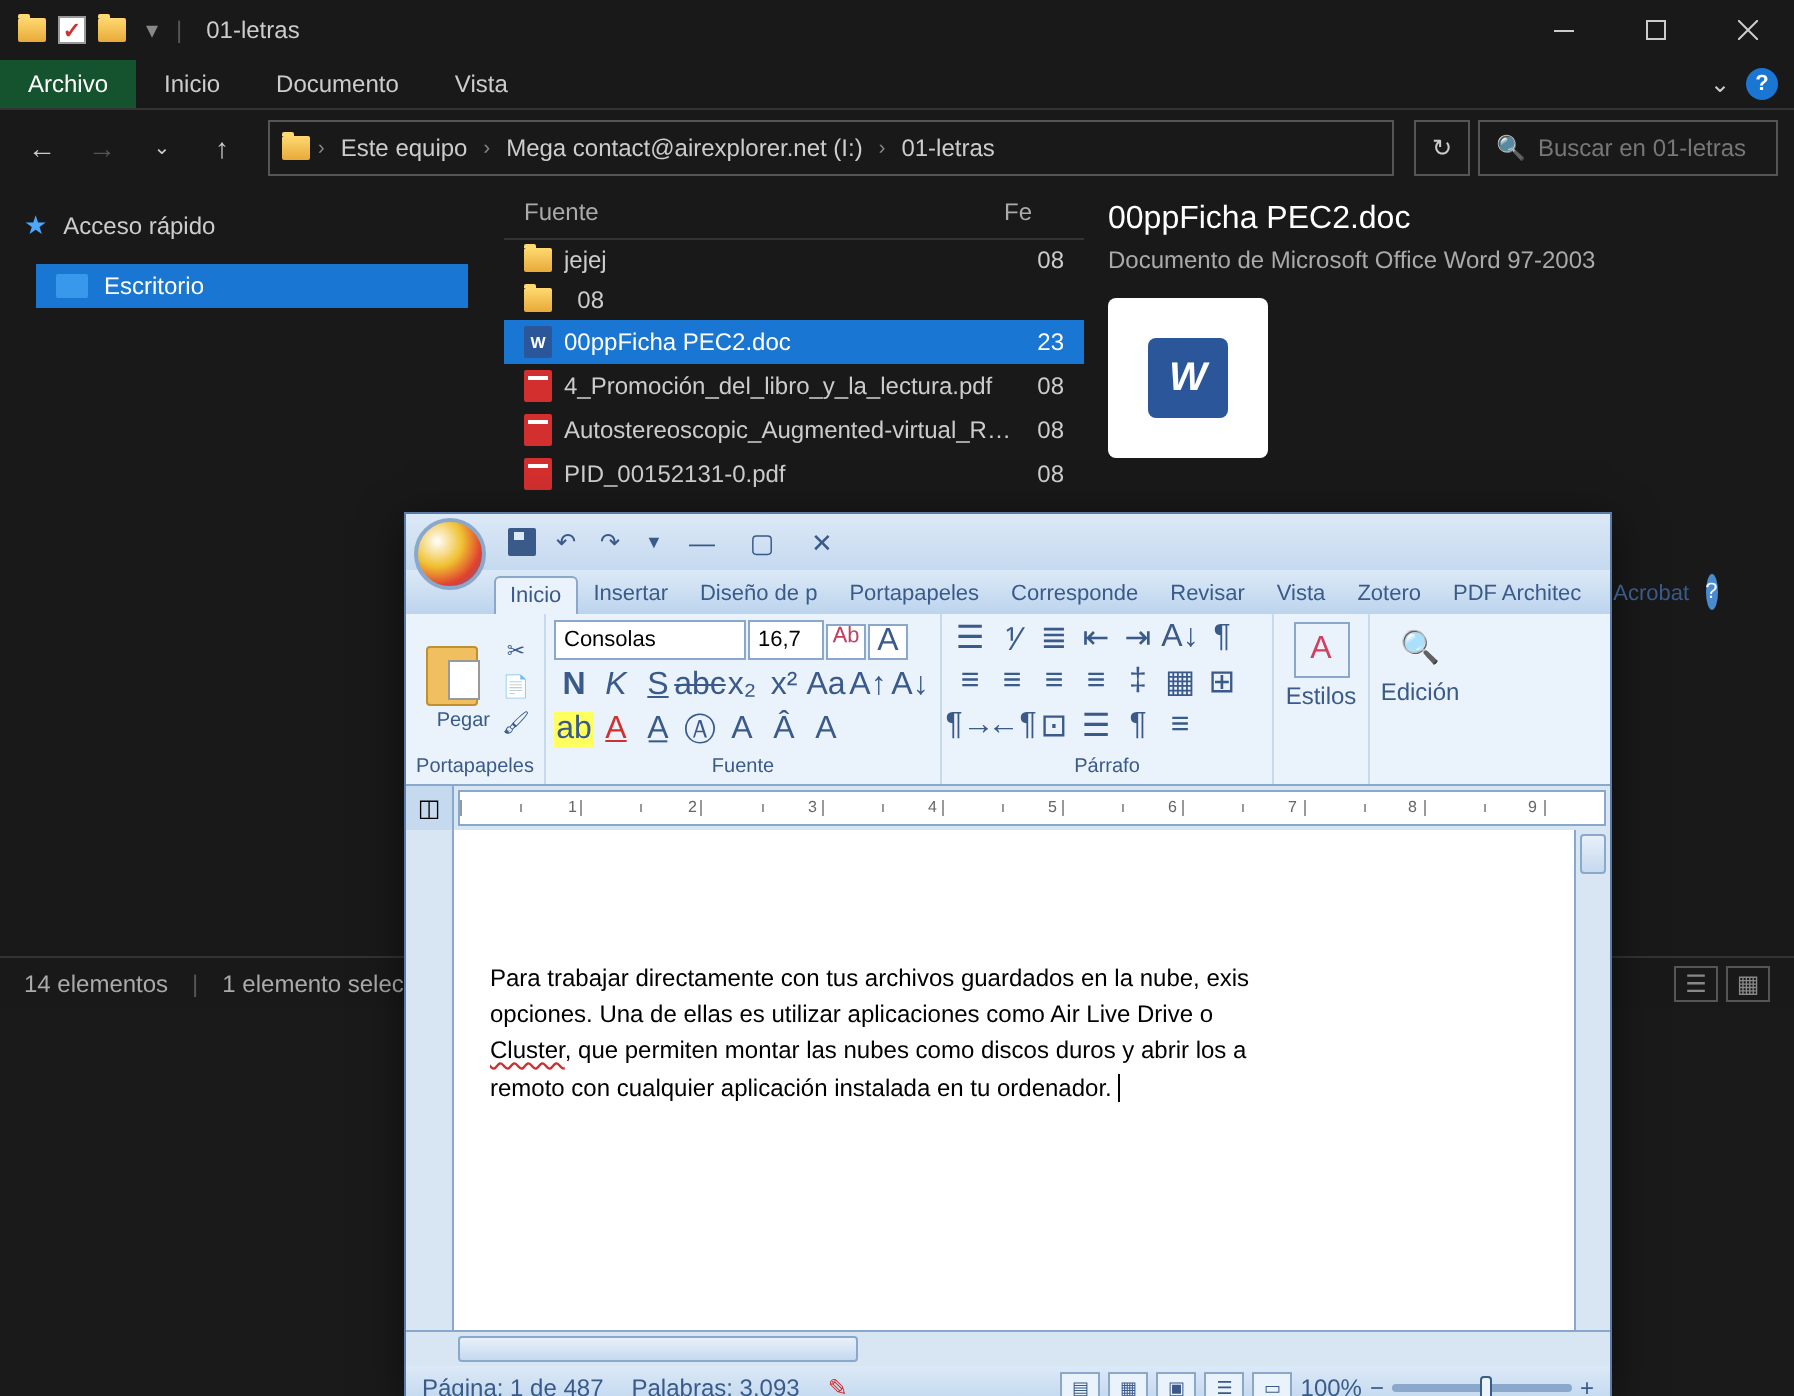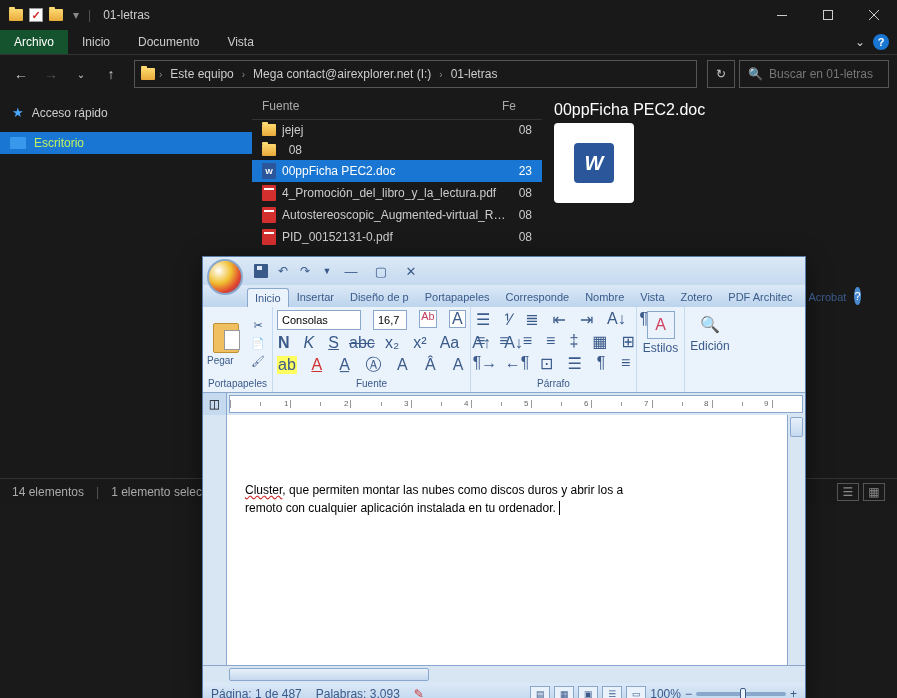--- a/index.html
+++ b/index.html
@@ -25,21 +25,21 @@
 .breadcrumb-bar{flex:1;height:28px;background:#191919;border:1px solid #555;display:flex;align-items:center;padding:0 6px;gap:4px;margin:0 6px}
 .crumb{color:#ccc;font-size:12px;padding:0 4px}
 .crumb-sep{color:#888;font-size:10px}
 .refresh-btn{width:28px;height:28px;display:flex;align-items:center;justify-content:center;color:#ccc;border:1px solid #555}
 .search-box{width:150px;height:28px;background:#191919;border:1px solid #555;display:flex;align-items:center;padding:0 8px;color:#777;gap:6px}
 .main-area{display:flex;height:385px}
 .sidebar{width:252px;background:#191919;padding:8px 0}
 .side-item{display:flex;align-items:center;padding:4px 12px;gap:8px;color:#ccc}
 .star-ico{color:#4aa8ff;font-size:13px}
 .desk-ico{width:16px;height:12px;background:#3899ec;border-radius:1px}
-.side-item.selected{background:#1976d2;color:#bef264;margin:0 0;padding:4px 10px}
+.side-item.selected{background:#1976d2;color:#ffffff;margin:0 18px;padding:4px 10px}
 .content{flex:1;display:flex;background:#191919}
 .filelist{width:290px}
 .list-header{display:flex;padding:6px 10px;color:#aaa;border-bottom:1px solid #333}
 .col-name{flex:1}
 .col-date{width:30px}
 .file-row{display:flex;align-items:center;padding:3px 10px;gap:6px;color:#ccc}
 .file-row.selected{background:#1976d2;color:#fff}
 .file-name{flex:1;white-space:nowrap;overflow:hidden;text-overflow:ellipsis}
 .file-date{width:20px;text-align:right}
 .pdf-ico{width:14px;height:16px;background:#d32f2f;border-radius:1px;position:relative}
@@ -67,27 +67,27 @@
 .word-controls{display:flex;gap:2px;margin-right:4px}
 .wc{width:28px;height:20px;display:flex;align-items:center;justify-content:center;color:#3a5a8a;font-size:13px}
 .word-tabs{height:22px;background:linear-gradient(#dce9f7,#bcd4ed);display:flex;align-items:flex-end;padding-left:44px;gap:0}
 .wtab{padding:3px 7px;color:#3a5a8a;font-size:11px;border:1px solid transparent;white-space:nowrap}
 .wtab.active{background:#eaf2fb;border:1px solid #8aa8cc;border-bottom:none;border-radius:3px 3px 0 0}
 .word-help{margin-left:auto;width:18px;height:18px;background:#4a8ad0;border-radius:50%;color:#fff;display:flex;align-items:center;justify-content:center;font-size:11px;margin-right:4px;margin-bottom:2px}
 .ribbon-body{height:86px;background:#eaf2fb;border-bottom:1px solid #8aa8cc;display:flex}
 .rgroup{border-right:1px solid #c5d9ef;display:flex;flex-direction:column;padding:2px 4px}
 .rgroup-content{flex:1;display:flex;align-items:center;gap:2px}
 .rgroup-label{text-align:center;font-size:10px;color:#3a5a8a;padding:1px 0}
-.paste-btn{width:38px;text-align:left}
+.paste-btn{width:38px;text-align:right}
 .paste-icon{width:26px;height:30px;background:#f0c060;border:1px solid #c09030;margin:2px auto;border-radius:2px;position:relative}
 .paste-icon:after{content:"";position:absolute;bottom:2px;right:-2px;width:14px;height:18px;background:#fff;border:1px solid #999}
 .side-btns{display:flex;flex-direction:column;gap:2px;margin-left:2px}
 .sb{width:18px;height:16px;display:flex;align-items:center;justify-content:center;font-size:11px;color:#3a5a8a}
 .font-group{width:198px}
-.font-row{display:flex;gap:12px;align-items:flex-start;margin:1px 0}
+.font-row{display:flex;gap:1px;align-items:flex-end;margin:1px 0}
 .font-name{width:96px;height:20px;border:1px solid #8aa8cc;background:#fff;font-size:11px;padding:0 4px;display:flex;align-items:center}
 .font-size{width:38px;height:20px;border:1px solid #8aa8cc;background:#fff;font-size:11px;padding:0 4px;display:flex;align-items:center}
 .rb{width:20px;height:18px;border:1px solid transparent;display:flex;align-items:center;justify-content:center;font-size:16px;color:#3a5a8a}
 .rb.boxed{border:1px solid #8aa8cc;background:#fff}
 .bold{font-weight:bold}
 .ital{font-style:italic}
 .strike{text-decoration:line-through}
 .udl{text-decoration:underline}
 .para-group{width:166px}
 .style-btn{width:40px;text-align:center;font-size:10px;color:#3a5a8a}
@@ -235,20 +235,21 @@
             <div class="file-row">
               <div class="pdf-ico"></div>
               <div class="file-name">PID_00152131-0.pdf</div>
               <div class="file-date">08</div>
             </div>
           </div>
       </div>
 
       <div class="preview">
         <div class="preview-title">00ppFicha PEC2.doc</div>
+        <div class="preview-sub">Documento de Microsoft Office Word 97-2003</div>
         <div class="preview-thumb">
           <div class="word-icon">W</div>
         </div>
       </div>
     </div>
   </div>
 
   <div class="statusbar">
     <span>14 elementos</span>
     <span class="status-sep">|</span>
@@ -277,21 +278,21 @@
       <div class="wc">✕</div>
     </div>
   </div>
 
   <div class="word-tabs">
     <div class="wtab active">Inicio</div>
     <div class="wtab">Insertar</div>
     <div class="wtab">Diseño de p</div>
     <div class="wtab">Portapapeles</div>
     <div class="wtab">Corresponde</div>
-    <div class="wtab">Nombre</div>
+    <div class="wtab">Revisar</div>
     <div class="wtab">Vista</div>
     <div class="wtab">Zotero</div>
     <div class="wtab">PDF Architec</div>
     <div class="wtab">Acrobat</div>
     <div class="word-help">?</div>
   </div>
 
   <div class="ribbon-body">
     <div class="rgroup" style="width:70px">
       <div class="rgroup-content">
@@ -425,21 +426,23 @@
         <span class="rnum" style="left:354px">6</span>
       <span class="rnum" style="left:414px">7</span>
         <span class="rnum" style="left:474px">8</span>
       <span class="rnum" style="left:534px">9</span>
     </div>
   </div>
 
   <div class="doc-area">
     <div class="vruler"></div>
     <div class="doc-page">
-      <div class="doc-text"><span class="wavy">Cluster</span><span>, que permiten montar las nubes como discos duros y abrir los a
+      <div class="doc-text"><span>Para trabajar directamente con tus archivos guardados en la nube, exis
+opciones. Una de ellas es utilizar aplicaciones como Air Live Drive o 
+</span><span class="wavy">Cluster</span><span>, que permiten montar las nubes como discos duros y abrir los a
 remoto con cualquier aplicación instalada en tu ordenador.</span><span style="border-right:1px solid #000">&nbsp;</span></div>
     </div>
     <div class="vscroll">
       <div class="vthumb"></div>
     </div>
   </div>
 
   <div class="hscroll">
     <div class="hs-left"></div>
     <div class="hs-track">

